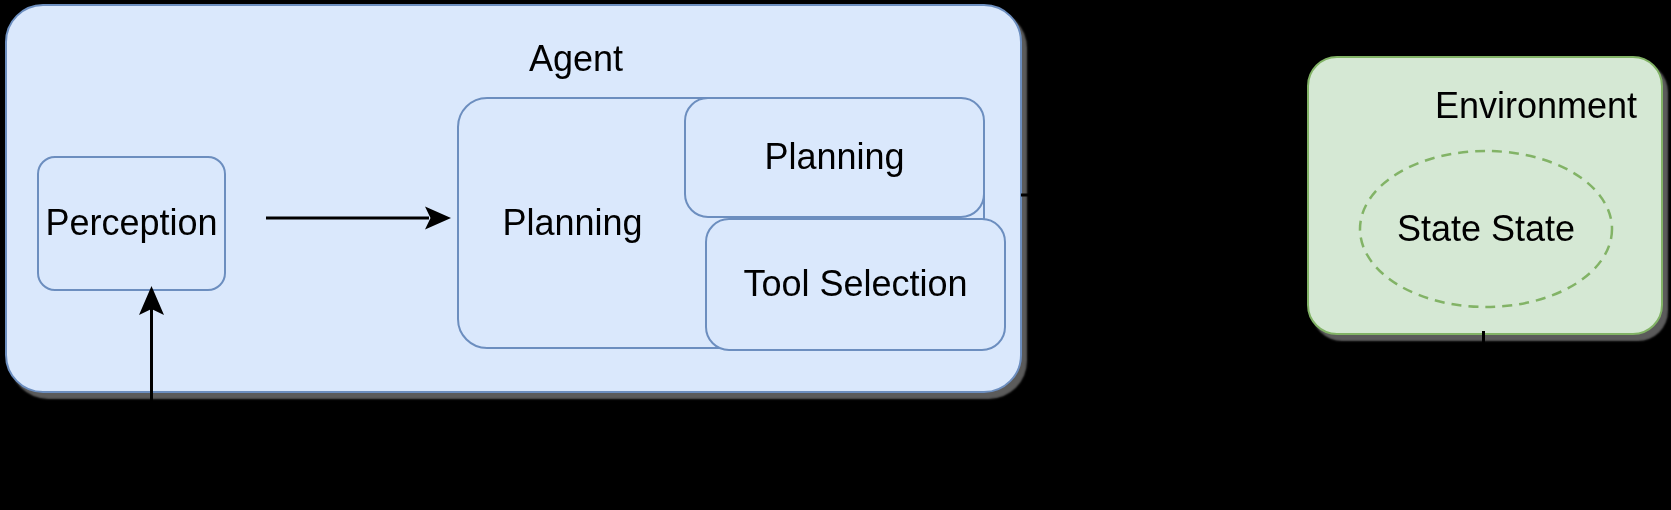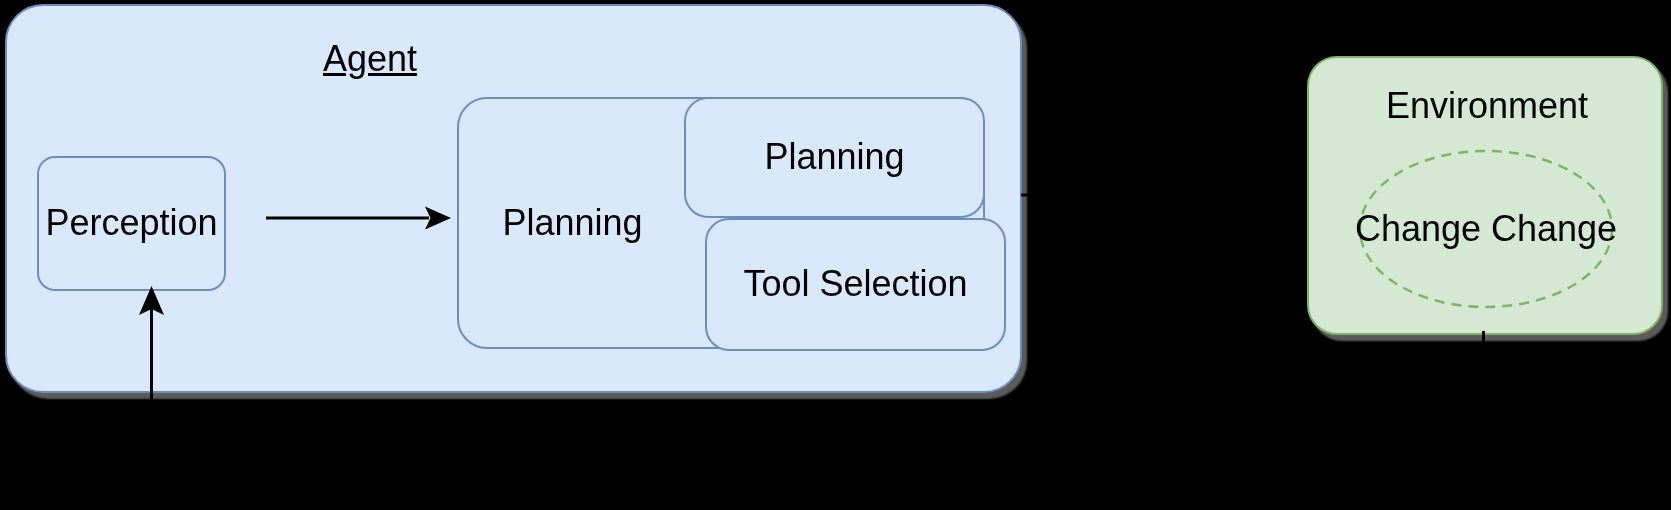--- a/index.html
+++ b/index.html
@@ -45,22 +45,21 @@
     width: 1017px; height: 389px;
     background: var(--agent-fill);
     border: 2px solid var(--agent-border);
     border-radius: 38px;
     box-shadow: 5px 6px 2px var(--shadow);
   }
   .agent-label {
     position: absolute;
     left: 316px; top: 33px;
     width: 300px;
-    text-align: left;
-    text-decoration: underline;
+    text-align: right;
   }
 
   
   .inner-node {
     background: var(--agent-fill);
     border: 2px solid var(--agent-border);
     text-align: right;
   }
   .perception {
     left: 30px; top: 150px;
@@ -94,21 +93,21 @@
     width: 356px; height: 279px;
     background: var(--environment-fill);
     border: 2px solid var(--environment-border);
     border-radius: 30px;
     box-shadow: 5px 6px 2px var(--shadow);
   }
   .environment-label {
     position: absolute;
     left: 28px; top: 28px;
     width: 300px;
-    text-align: center;
+    text-align: right;
   }
   .state-ellipse-svg {
     position: absolute;
     left: 1356px; top: 148px;
     width: 260px; height: 163px;
   }
   .state-change-label {
     position: absolute;
     left: 1356px; top: 148px;
     width: 260px; height: 163px;
@@ -150,21 +149,21 @@
   </div>
 
   <div class="box environment">
     <div class="label environment-label">Environment</div>
   </div>
 
   <svg class="state-ellipse-svg" viewBox="0 0 260 163">
     <ellipse cx="130" cy="81" rx="126" ry="78" fill="none" stroke="#82b366" stroke-width="2.5" stroke-dasharray="10,7"></ellipse>
   </svg>
   <div class="state-change-label flex-center">
-    <span class="label">Change Change</span>
+    <span class="label">State State</span>
   </div>
 
   <svg class="arrows-layer" viewBox="0 0 1671 510">
 
     <g>
       <line x1="266" y1="218" x2="429" y2="218" stroke="#000000" stroke-width="3"></line>
       <polygon points="451,218 425,206.5 430.5,218 425,229.5" fill="#000000"></polygon>
     </g>
 
     <g>

